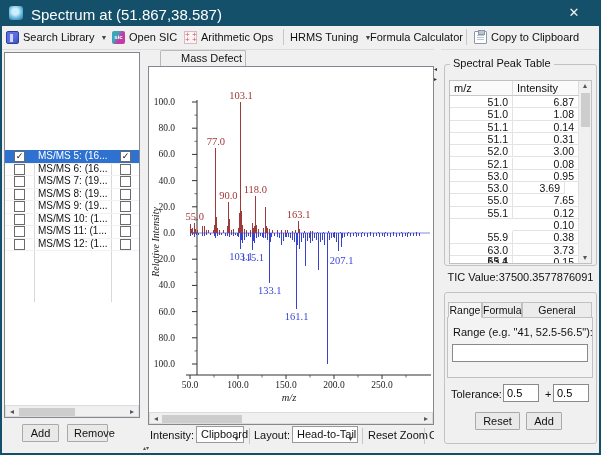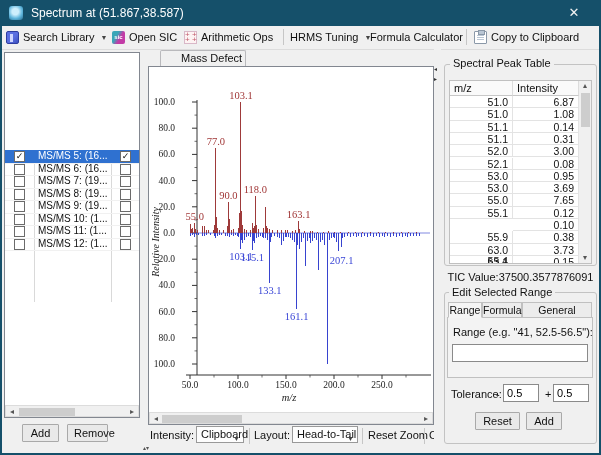--- a/index.html
+++ b/index.html
@@ -4,21 +4,21 @@
 <style>
   html,body{margin:0;padding:0;background:#d8d8d8;}
   .window{position:relative;width:601px;height:455px;background:#f0f0f0;
     font-family:"Liberation Sans",sans-serif;font-size:11px;color:#111;
     box-shadow:inset 0 0 0 2px #15506a;overflow:hidden;}
   .abs{position:absolute;}
   
   .titlebar{position:absolute;left:0;top:0;width:601px;height:26px;background:#15506a;color:#fff;}
   .app-icon{position:absolute;left:9px;top:6px;width:14px;height:14px;border-radius:3px;
     background:radial-gradient(circle at 45% 40%, #cdeefc 0 28%, #5fb6dd 60%, #26688a 100%);}
-  .title-text{position:absolute;left:31px;top:6px;font-size:12px;color:#fefefe;white-space:nowrap;text-align:right;}
+  .title-text{position:absolute;left:31px;top:6px;font-size:15px;color:#fefefe;white-space:nowrap;text-align:right;}
   .close-btn{position:absolute;right:18px;top:5px;width:18px;height:16px;color:#f2f2f2;
     font-size:13px;text-align:center;line-height:16px;cursor:default;}
   
   .toolbar{position:absolute;left:2px;top:26px;width:597px;height:23px;background:#f0f0f0;
     border-bottom:1px solid #dcdcdc;}
   .tb-item{position:absolute;top:0;height:22px;display:flex;align-items:center;gap:4px;white-space:nowrap;}
   .tb-sep{position:absolute;top:3px;width:1px;height:16px;background:#c6c6c6;}
   .caret{font-size:7px;color:#444;margin-left:2px;}
   .icon13{width:13px;height:13px;display:inline-block;position:relative;flex:none;}
   .lib-icon{background:linear-gradient(135deg,#5a6ee0 0 55%,#3c4fbe);border-radius:2px;border:1px solid #2e3da0;box-sizing:border-box;}
@@ -464,38 +464,37 @@
       <div class="td" style="left: 63px; width: 66px; top: 39.6px;">0.14</div>
       <div class="td" style="left: 0px; width: 63px; top: 51.9px;">51.1</div>
       <div class="td" style="left: 63px; width: 66px; top: 51.9px;">0.31</div>
       <div class="td" style="left: 0px; width: 63px; top: 64.2px;">52.0</div>
       <div class="td" style="left: 63px; width: 66px; top: 64.2px;">3.00</div>
       <div class="td" style="left: 0px; width: 63px; top: 76.5px;">52.1</div>
       <div class="td" style="left: 63px; width: 66px; top: 76.5px;">0.08</div>
       <div class="td" style="left: 0px; width: 63px; top: 88.8px;">53.0</div>
       <div class="td" style="left: 63px; width: 66px; top: 88.8px;">0.95</div>
       <div class="td" style="left: 0px; width: 63px; top: 101.1px;">53.0</div>
-      <div class="td" style="left: 63px; width: 66px; top: 101.1px;">3.69</div>
+      <div class="td" style="left: 49px; width: 66px; top: 101.1px;">3.69</div>
       <div class="td" style="left: 0px; width: 63px; top: 113.4px;">55.0</div>
       <div class="td" style="left: 63px; width: 66px; top: 113.4px;">7.65</div>
       <div class="td" style="left: 0px; width: 63px; top: 125.7px;">55.1</div>
       <div class="td" style="left: 63px; width: 66px; top: 125.7px;">0.12</div>
       <div class="td" style="left: 0px; width: 63px; top: 138px; margin-top: 36px;">55.4</div>
       <div class="td" style="left: 63px; width: 66px; top: 138px;">0.10</div>
       <div class="td" style="left: 0px; width: 63px; top: 150.3px;">55.9</div>
       <div class="td" style="left: 63px; width: 66px; top: 150.3px;">0.38</div>
       <div class="td" style="left: 0px; width: 63px; top: 162.6px;">63.0</div>
       <div class="td" style="left: 63px; width: 66px; top: 162.6px;">3.73</div>
       <div class="td" style="left: 0px; width: 63px; top: 174.9px;">63.1</div>
       <div class="td" style="left: 63px; width: 66px; top: 174.9px;">0.15</div>
     </div>
   <div class="abs" style="left:444px;top:271px;width:153px;text-align:center;">TIC Value:37500.3577876091</div>
 
   <div class="groupbox" style="left:444px;top:292px;width:153px;height:152px;"></div>
-  <div class="group-title" style="left:449px;top:286px;">Edit Selected Range</div>
   <div class="rtab active" style="left:448px;width:34px;">Range</div>
   <div class="rtab" style="left:482px;width:40px;">Formula</div>
   <div class="rtab" style="left:522px;width:70px;">General Formula</div>
   <div class="abs" style="left:447px;top:317px;width:146px;height:61px;border:1px solid #c0c0c0;background:#f3f3f3;box-sizing:border-box;"></div>
   <div class="abs" style="left:453px;top:326px;white-space:nowrap;">Range (e.g. "41, 52.5-56.5"):</div>
   <input class="input" style="left: 452px; top: 344px; width: 136px; height: 18px;" value="">
   <div class="abs" style="left:451px;top:388px;">Tolerance:</div>
   <div class="abs" style="left:496px;top:388px;">-</div>
   <input class="input" style="left: 503px; top: 384px; width: 36px; height: 18px;" value="0.5">
   <div class="abs" style="left:545px;top:388px;">+</div>

